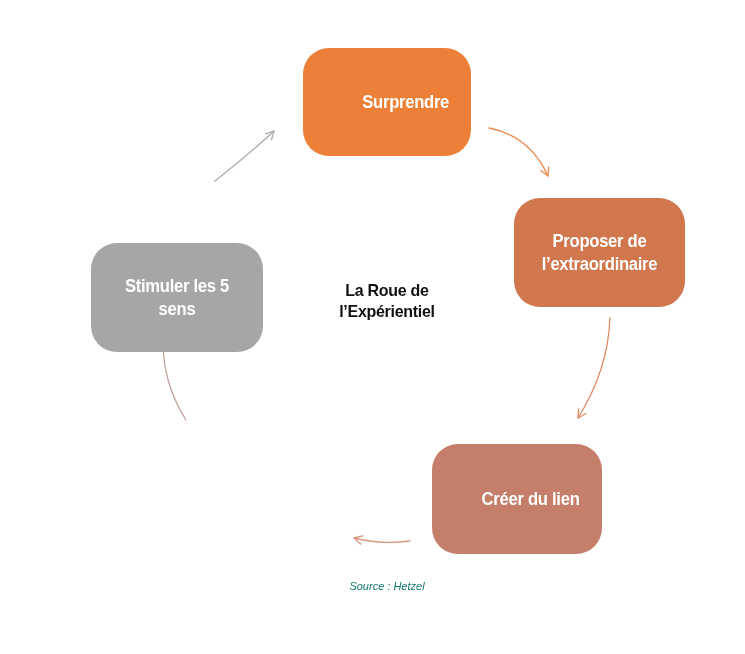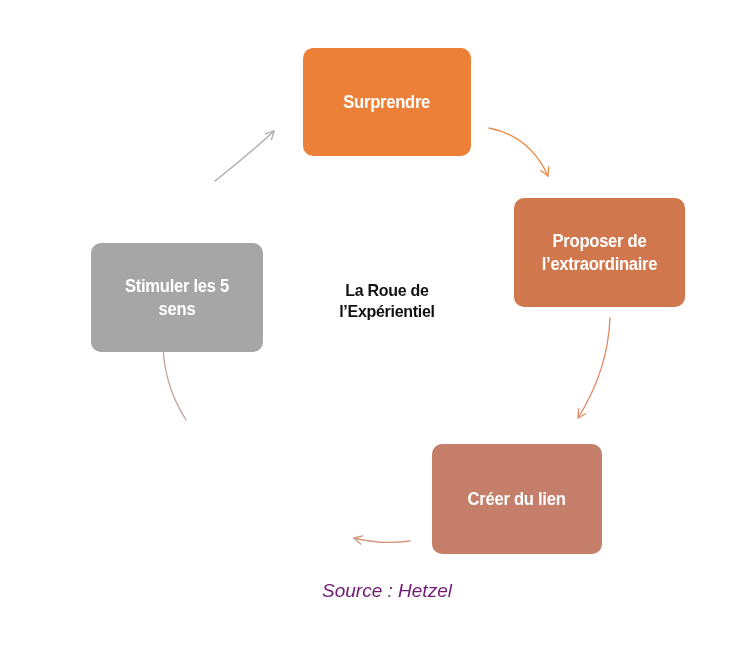--- a/index.html
+++ b/index.html
@@ -10,24 +10,24 @@
   .canvas {
     position: relative;
     width: 745px;
     height: 654px;
     background: #ffffff;
     overflow: hidden;
     font-family: "Liberation Sans", "DejaVu Sans", sans-serif;
   }
   .node {
     position: absolute;
-    border-radius: 10px;
+    border-radius: 26px;
     display: flex;
     align-items: center;
-    justify-content: center;
+    justify-content: flex-end;
     text-align: center;
     padding: 8px 20px;
     box-sizing: border-box;
   }
   .node .label {
     color: #ffffff;
     font-weight: 700;
     font-size: 17.5px;
     line-height: 1.28;
     letter-spacing: -0.3px;
@@ -53,23 +53,23 @@
     letter-spacing: -0.3px;
     transform: scaleX(0.97);
     transform-origin: center;
   }
   .source-note {
     position: absolute;
     left: 287px;
     top: 580px;
     width: 200px;
     text-align: center;
-    color: #701a75;
+    color: #0f766e;
     font-style: italic;
-    font-size: 19px;
+    font-size: 11px;
   }
   svg.arrows {
     position: absolute;
     left: 0;
     top: 0;
     pointer-events: none;
   }
   svg.arrows path {
     fill: none;
     stroke-width: 1.3;

